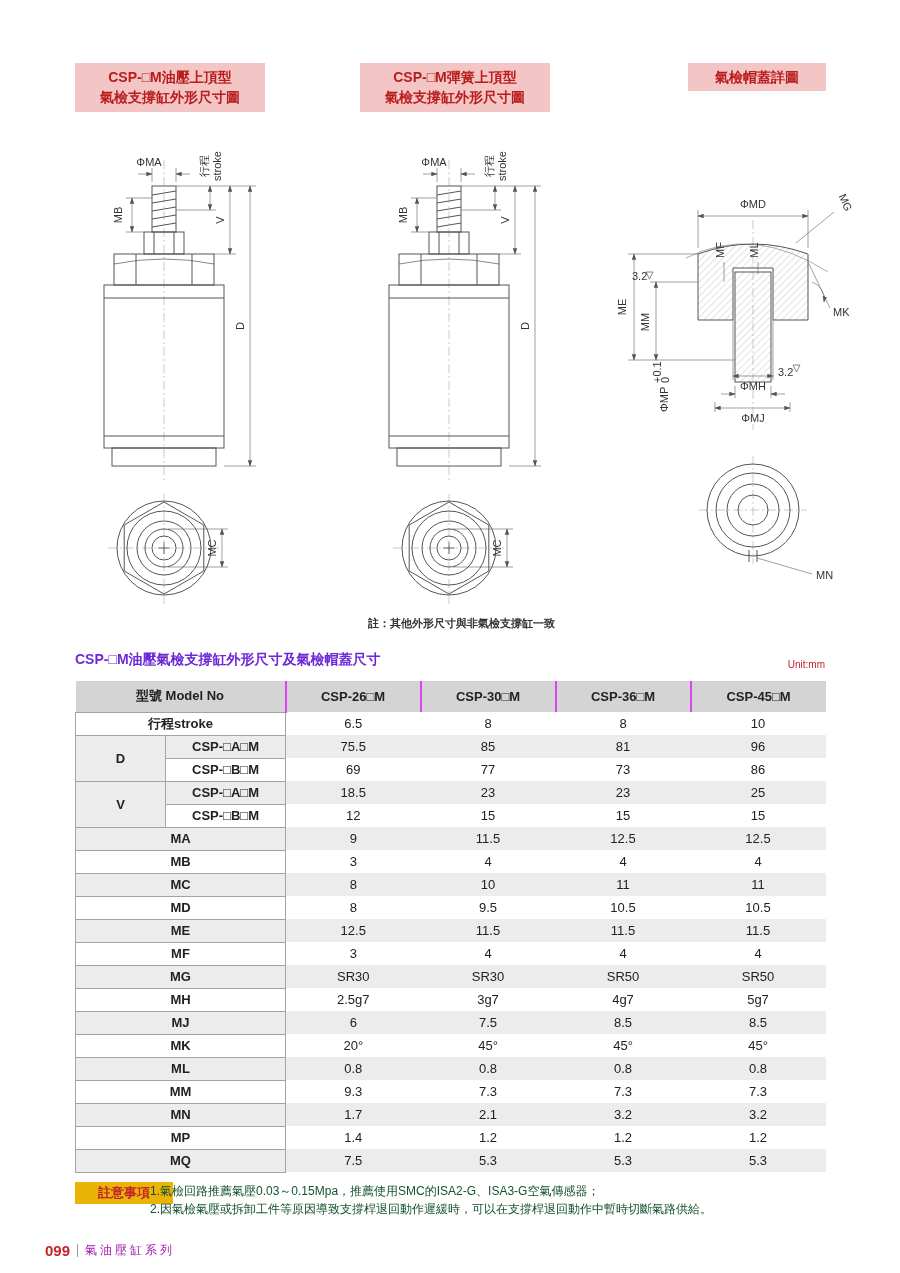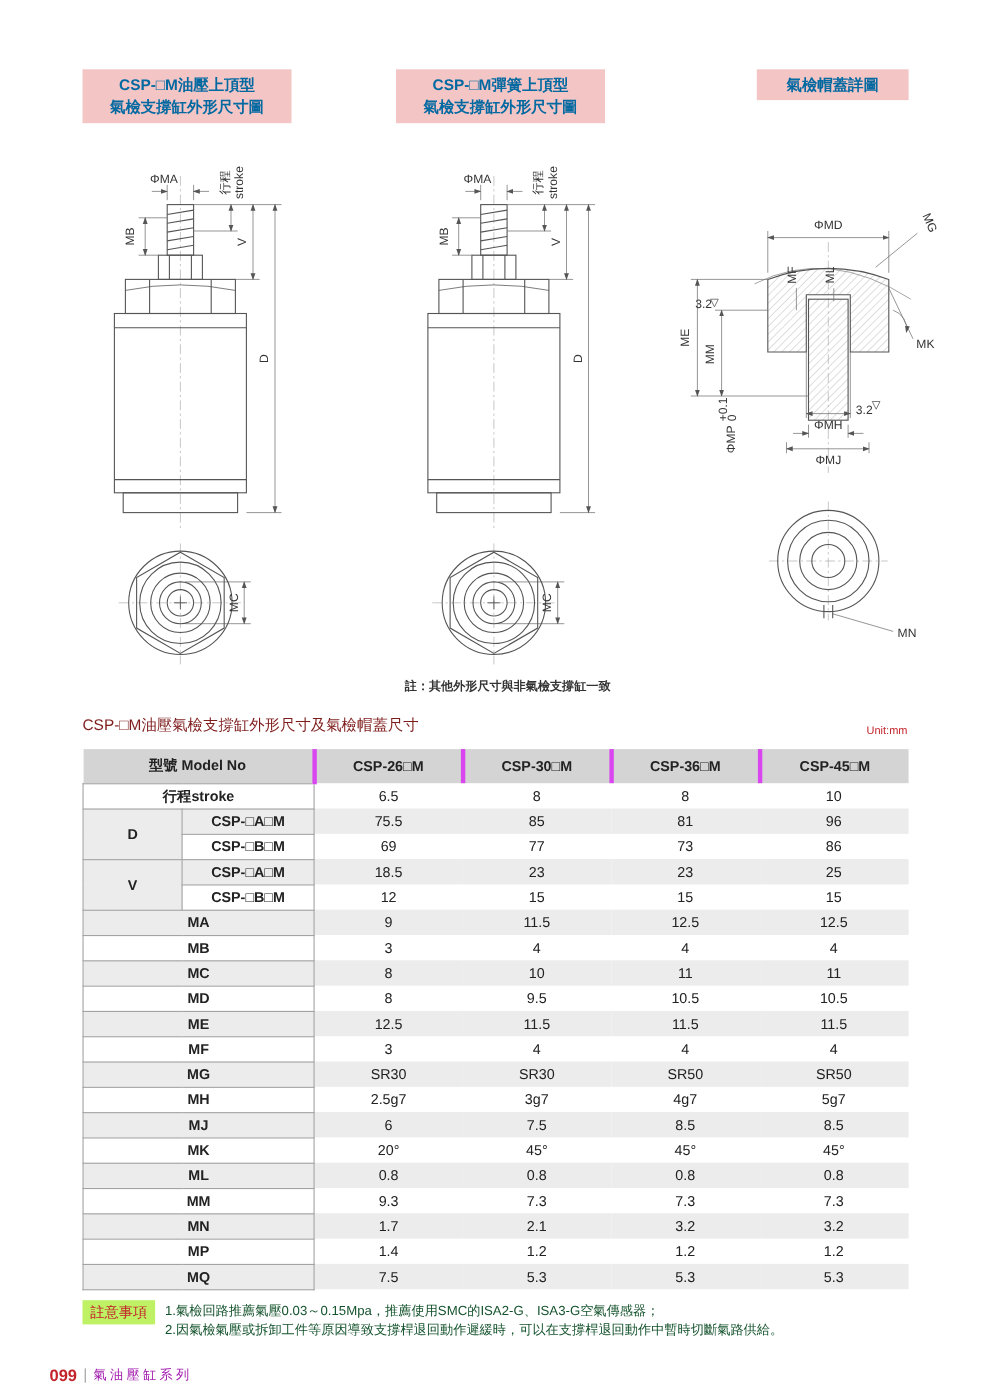--- a/index.html
+++ b/index.html
@@ -1,30 +1,30 @@
 <!DOCTYPE html>
 <html><head>
 <meta charset="utf-8">
 <style>
   *{box-sizing:border-box;margin:0;padding:0}
   html,body{background:#fff}
   body{width:900px;height:1273px;position:relative;font-family:"Liberation Sans",sans-serif;color:#222;overflow:hidden}
   .abs{position:absolute}
-  .hdr{background:#f3c5c5;color:#0369a1;font-weight:bold;font-size:14px;text-align:center;padding:4px 6px;line-height:1.45}
-  .title-red{color:#7f1d1d;font-weight:normal;font-size:14px}
+  .hdr{background:#f3c5c5;color:#b91c1c;font-weight:bold;font-size:14px;text-align:center;padding:4px 6px;line-height:1.45}
+  .title-red{color:#6d28d9;font-weight:bold;font-size:14px}
   .unit{color:#c3232b;font-size:10px;font-weight:normal}
   .draw{position:absolute}
   svg text{font-family:"Liberation Sans",sans-serif;font-size:11px;fill:#333;stroke:none}
   table.spec{border-collapse:collapse;width:750px;font-size:13px;table-layout:fixed}
-  .spec th{background:#d4d4d4;font-weight:bold;height:31px;border-left:4px solid #d946ef;text-align:center}
+  .spec th{background:#d4d4d4;font-weight:bold;height:31px;border-left:2px solid #d946ef;text-align:center}
   .spec th:first-child{border-left:none}
   .spec td{height:23px;text-align:center;vertical-align:middle}
   .spec tbody tr:nth-child(even){background:#ececec}
   .spec td.g,.spec td.l{font-weight:bold;border:1px solid #a3a3a3;background:transparent}
-  .note-label{background:#bef264;color:#c3232b;font-weight:normal;font-size:13px;padding:2px 7px;display:inline-block}
+  .note-label{background:#eab308;color:#c3232b;font-weight:bold;font-size:13px;padding:2px 23px;display:inline-block}
   .note-text{font-size:12px;color:#14532d;line-height:1.55;white-space:nowrap}
   .drawnote{font-size:11px;font-weight:bold;color:#333}
   .footer{font-size:12px;color:#444;display:flex;align-items:center}
   .footer .pg{color:#c3232b;font-weight:bold;font-size:15px}
   .footer .bar{display:inline-block;width:1px;height:13px;background:#999;margin:0 7px}
   .footer .series{letter-spacing:3px;color:#a21caf}
 </style>
 </head>
 <body>
 

